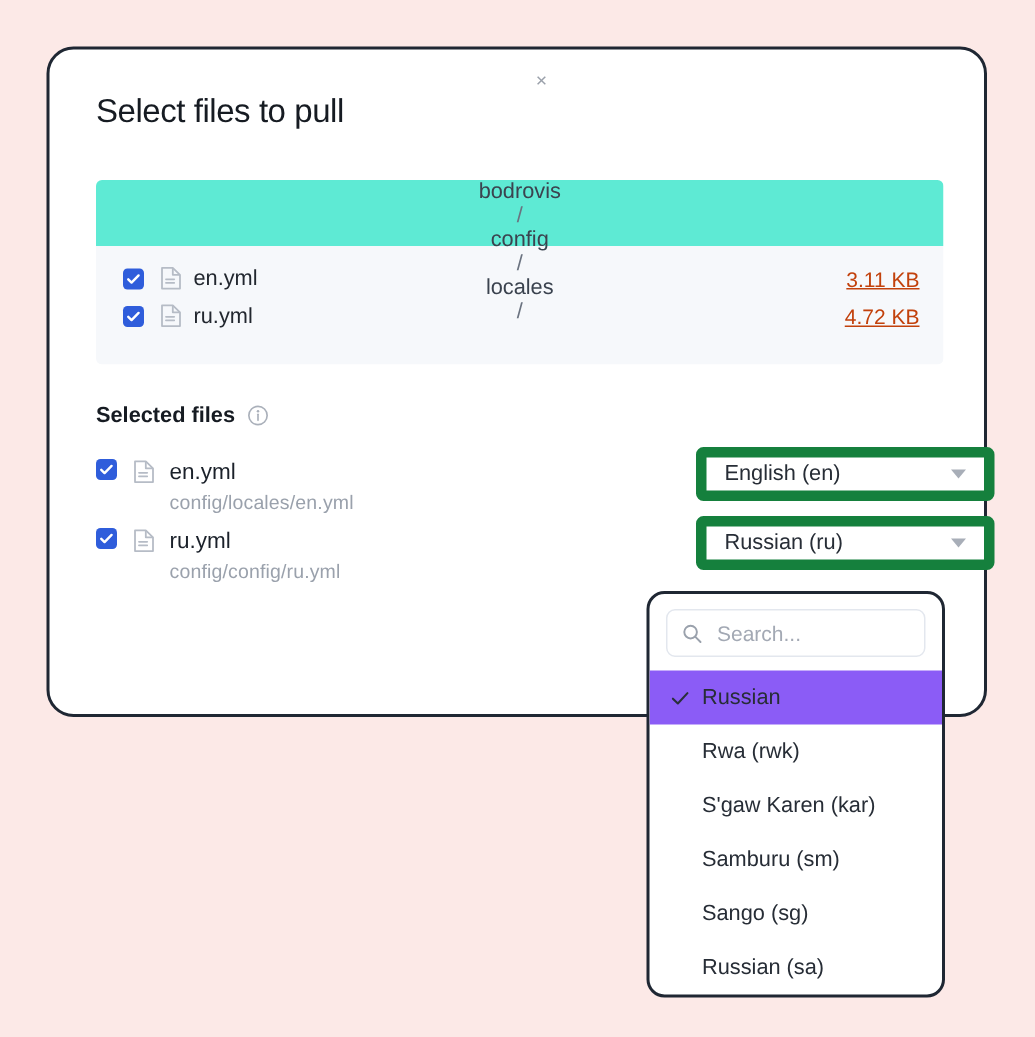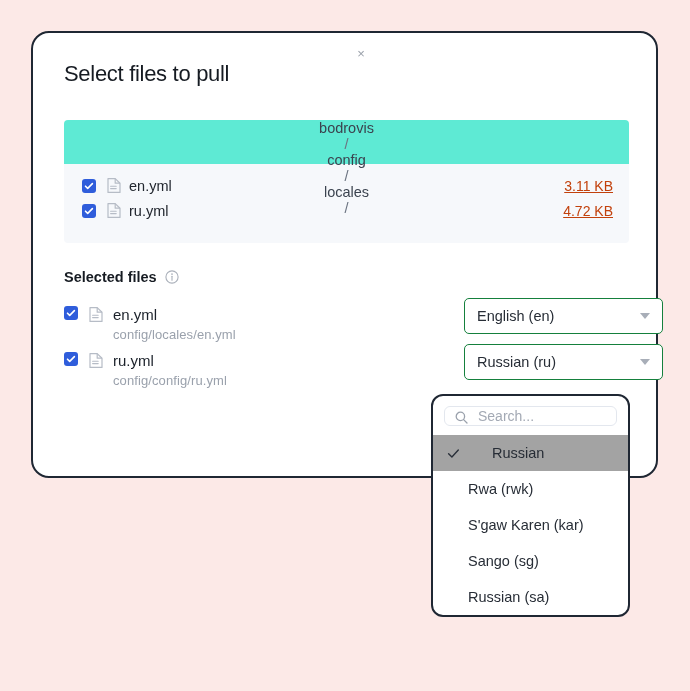--- a/index.html
+++ b/index.html
@@ -188,21 +188,21 @@
 
   
   .lang-select {
     position: absolute;
     left: 400px;
     top: -5px;
     width: 199px;
     height: 36px;
     box-sizing: border-box;
     background: #ffffff;
-    border: 1px solid #15803d;
+    border: 7px solid #15803d;
     border-radius: 5px;
     display: flex;
     align-items: center;
     padding: 0 12px;
     cursor: pointer;
     text-align: right;
   }
   .lang-select .val {
     font-size: 14.5px;
     color: #272d36;
@@ -226,21 +226,21 @@
     background: #ffffff;
     border: 2px solid #1f2733;
     border-radius: 12px;
     overflow: hidden;
     z-index: 30;
   }
   .dd-search-wrap {
     padding: 10px 11px 9px 11px;
   }
   .dd-search {
-    height: 20px;
+    height: 32px;
     border: 1px solid #e3e7ee;
     border-radius: 6px;
     display: flex;
     align-items: center;
     padding: 0 10px;
     box-sizing: border-box;
     background: #fff;
   }
   .dd-search .search-icon {
     width: 13px;
@@ -265,22 +265,21 @@
     height: 36px;
     display: flex;
     align-items: center;
     padding: 0 14px;
     box-sizing: border-box;
     font-size: 14.5px;
     color: #272d36;
     cursor: pointer;
   }
   .dd-option.is-selected {
-    background: #a3a3a3;
-    gap: 24px;
+    background: #8b5cf6;
   }
   .dd-check {
     width: 13px;
     min-width: 13px;
     height: 13px;
     margin-right: 8px;
     color: #2a303a;
   }
 </style>
 </head>
@@ -436,20 +435,24 @@
     <div class="dd-option">
       <span class="dd-check empty"></span>
       <span>Rwa (rwk)</span>
     </div>
 
     <div class="dd-option">
       <span class="dd-check empty"></span>
       <span>S'gaw Karen (kar)</span>
     </div>
 
+    <div class="dd-option">
+      <span class="dd-check empty"></span>
+      <span>Samburu (sm)</span>
+    </div>
 
     <div class="dd-option">
       <span class="dd-check empty"></span>
       <span>Sango (sg)</span>
     </div>
 
     <div class="dd-option">
       <span class="dd-check empty"></span>
       <span>Russian (sa)</span>
     </div>

